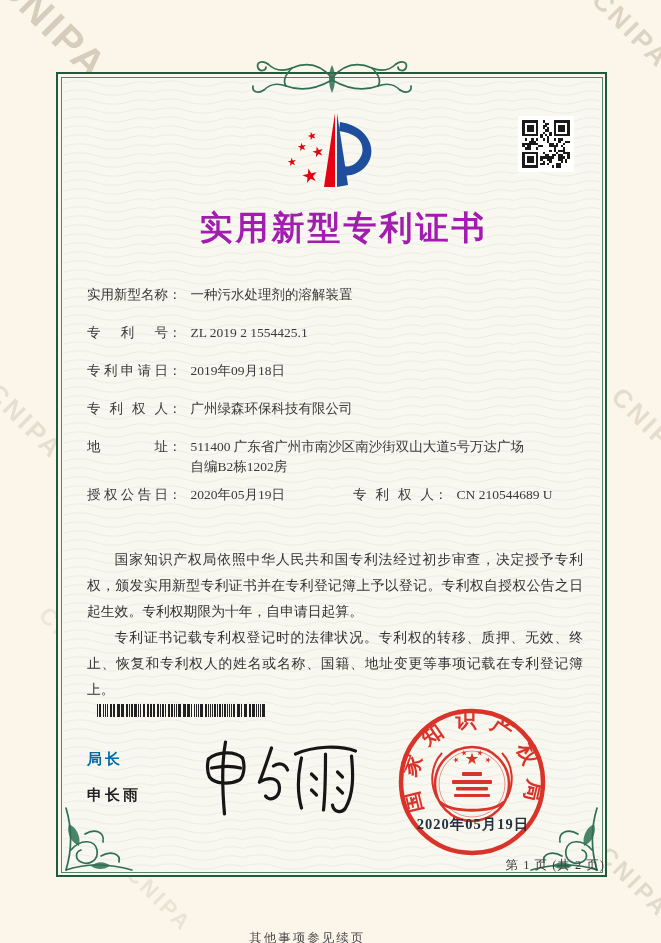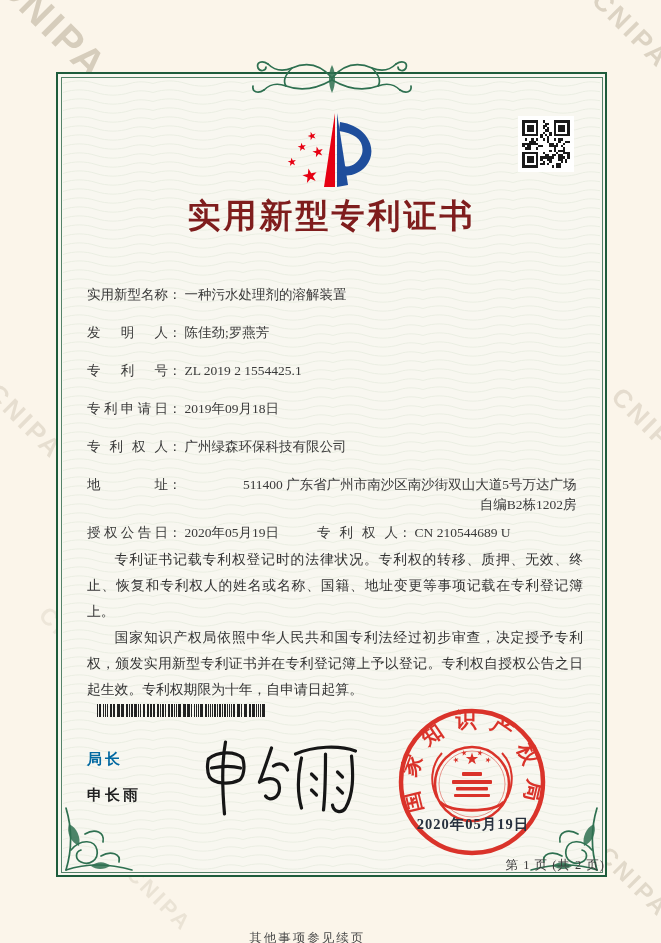--- a/index.html
+++ b/index.html
@@ -24,32 +24,32 @@
   .orn-top{left:50%;margin-left:-100px;top:-16px;width:200px;height:40px;}
   .orn-bl{left:3px;top:726px;width:74px;height:74px;}
   .orn-br{right:3px;top:726px;width:74px;height:74px;transform:scaleX(-1);}
   .orn path{stroke:var(--orn);fill:none;stroke-width:1.7;stroke-linecap:round;}
   .orn .fl{fill:var(--orn);stroke:none;opacity:.85;}
   
   .cert-no{position:absolute;left:29px;top:40px;font-size:13.5px;letter-spacing:1px;color:#3d3d3d;z-index:3;}
   .logo{position:absolute;left:220px;top:34px;width:100px;height:88px;z-index:3;}
   .lg-red{fill:var(--lred);} .lg-blue{fill:var(--lblue);}
   .qr{position:absolute;left:460px;top:42px;width:56px;height:56px;background:#fff;z-index:3;}
-  .title{position:absolute;left:0;top:120px;width:100%;margin:0;text-align:center;
-         font-size:33px;font-weight:700;letter-spacing:3px;color:#7f1d1d;z-index:3;}
+  .title{position:absolute;left:0;top:120px;width:100%;margin:12px;text-align:center;
+         font-size:33px;font-weight:700;letter-spacing:3px;color:#a21caf;z-index:3;}
   
   .fields{position:absolute;left:29px;top:211px;width:496px;font-size:13.5px;z-index:3;}
   .field-row{line-height:20px;margin-bottom:18px;white-space:nowrap;}
   .flabel{display:inline-block;width:81px;text-align:justify;text-align-last:justify;
           text-justify:inter-character;vertical-align:top;}
   .fcolon{display:inline-block;vertical-align:top;}
-  .fvalue{display:inline-block;vertical-align:top;margin-left:3px;white-space:normal;text-align:right;}
+  .fvalue{display:inline-block;vertical-align:top;margin-left:9px;white-space:normal;}
   .addr-row{margin-bottom:8px;}
   .addr-row .fvalue{width:392px;}
-  .auth-row{display:flex;gap:38px;white-space:nowrap;line-height:20px;}
+  .auth-row{display:flex;gap:68px;white-space:nowrap;line-height:20px;}
   
   .body-text{position:absolute;left:29px;top:473px;width:496px;font-size:13.8px;
              line-height:26px;text-align:justify;color:#333;z-index:3;}
   .body-text p{margin:0;text-indent:2em;}
   
   .barcode{position:absolute;left:39px;top:630px;width:170px;height:13px;z-index:3;}
   
   .sig-title{position:absolute;left:29px;top:676px;font-family:"Liberation Sans",sans-serif;
              font-weight:600;font-size:15px;letter-spacing:3px;color:#0369a1;z-index:3;}
   .sig-name{position:absolute;left:29px;top:712px;font-family:"Liberation Sans",sans-serif;
@@ -355,23 +355,20 @@
         <rect x="18" y="22" width="1" height="1" fill="#1a1a1a"></rect>
       </svg>
 
     <h1 class="title">实用新型专利证书</h1>
 
     <div class="fields">
       <div class="field-row">
         <span class="flabel">实用新型名称</span><span class="fcolon">：</span><span class="fvalue">一种污水处理剂的溶解装置</span>
       </div>
       <div class="field-row">
-        <span class="flabel">发明人</span><span class="fcolon">：</span><span class="fvalue">陈佳劲;罗燕芳</span>
-      </div>
-      <div class="field-row">
         <span class="flabel">专利号</span><span class="fcolon">：</span><span class="fvalue">ZL 2019 2 1554425.1</span>
       </div>
       <div class="field-row">
         <span class="flabel">专利申请日</span><span class="fcolon">：</span><span class="fvalue">2019年09月18日</span>
       </div>
       <div class="field-row">
         <span class="flabel">专利权人</span><span class="fcolon">：</span><span class="fvalue">广州绿森环保科技有限公司</span>
       </div>
       <div class="field-row addr-row">
         <span class="flabel">地址</span><span class="fcolon">：</span><span class="fvalue"><span>511400 广东省广州市南沙区南沙街双山大道5号万达广场</span><br><span>自编B2栋1202房</span></span>
@@ -380,22 +377,22 @@
         <span>
           <span class="flabel">授权公告日</span><span class="fcolon">：</span><span class="fvalue">2020年05月19日</span>
         </span>
         <span>
           <span class="flabel">专利权人</span><span class="fcolon">：</span><span class="fvalue">CN 210544689 U</span>
         </span>
       </div>
     </div>
 
     <div class="body-text">
+      <p>国家知识产权局依照中华人民共和国专利法经过初步审查，决定授予专利权，颁发实用新型专利证书并在专利登记簿上予以登记。专利权自授权公告之日起生效。专利权期限为十年，自申请日起算。</p>
       <p>专利证书记载专利权登记时的法律状况。专利权的转移、质押、无效、终止、恢复和专利权人的姓名或名称、国籍、地址变更等事项记载在专利登记簿上。</p>
-      <p>国家知识产权局依照中华人民共和国专利法经过初步审查，决定授予专利权，颁发实用新型专利证书并在专利登记簿上予以登记。专利权自授权公告之日起生效。专利权期限为十年，自申请日起算。</p>
     </div>
 
     <svg class="barcode" id="barcode" viewBox="0 0 170 13" preserveAspectRatio="none">
         <rect x="0" y="0" width="1" height="13" fill="#222"></rect>
         <rect x="2" y="0" width="2" height="13" fill="#222"></rect>
         <rect x="6" y="0" width="1" height="13" fill="#222"></rect>
         <rect x="8" y="0" width="1" height="13" fill="#222"></rect>
         <rect x="10" y="0" width="1" height="13" fill="#222"></rect>
         <rect x="13" y="0" width="2" height="13" fill="#222"></rect>
         <rect x="16" y="0" width="2" height="13" fill="#222"></rect>

